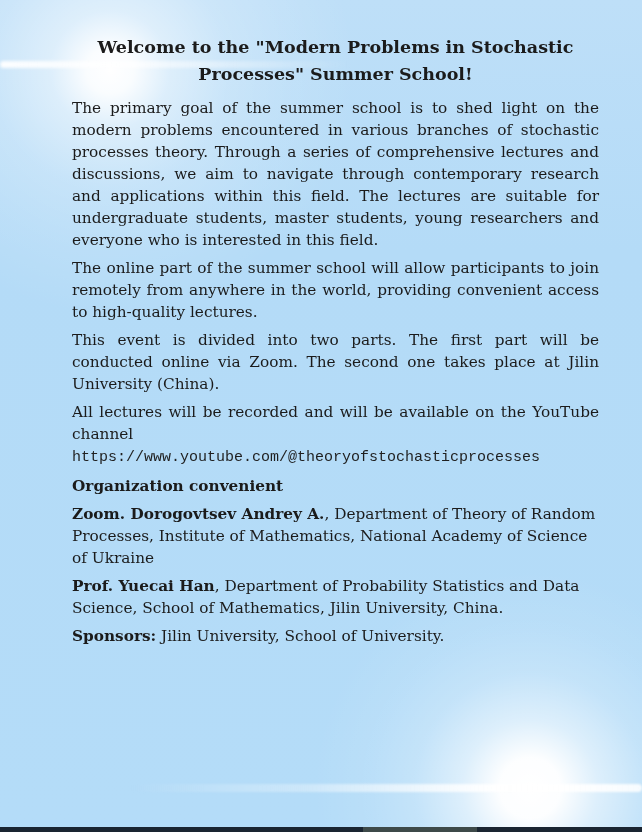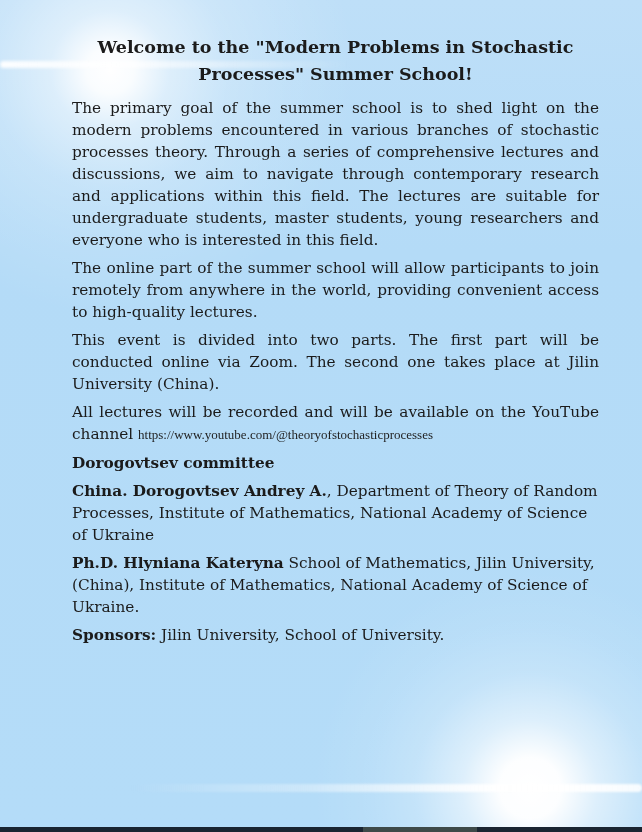--- a/index.html
+++ b/index.html
@@ -51,22 +51,22 @@
   }
   .title {
     text-align: center; font-weight: bold;
     font-size: 17.5px; line-height: 27px;
     margin: 0 0 9px 0;
   }
   p { margin: 4px 0 6px 0; }
   .just { text-align: justify; }
   .bold { font-weight: bold; }
   .url {
-    font-family: Liberation Serif, serif;
-    font-size: 13px; color: #1f1f1f;
+    font-family: Liberation Mono, monospace;
+    font-size: 15px; color: #1f1f1f;
   }
   
   .bottom-bar {
     position: absolute; left: 0; bottom: 0; width: 642px; height: 5px;
     background: #1a2531;
   }
   .bottom-bar-highlight {
     position: absolute; left: 363px; top: 0; width: 114px; height: 5px;
     background: #3e4a49;
   }
@@ -87,27 +87,27 @@
       <div>Welcome to the "Modern Problems in Stochastic</div>
       <div>Processes" Summer School!</div>
     </div>
 
     <p class="just">The primary goal of the summer school is to shed light on the modern problems encountered in various branches of stochastic processes theory. Through a series of comprehensive lectures and discussions, we aim to navigate through contemporary research and applications within this field. The lectures are suitable for undergraduate students, master students, young researchers and everyone who is interested in this field.</p>
     <p class="just">The online part of the summer school will allow participants to join remotely from anywhere in the world, providing convenient access to high-quality lectures.</p>
     <p class="just">This event is divided into two parts. The first part will be conducted online via Zoom. The second one takes place at Jilin University (China).</p>
 
     <p class="just"><span>All lectures will be recorded and will be available on the YouTube channel </span><span class="url">https://www.youtube.com/@theoryofstochasticprocesses</span></p>
 
-    <p class="bold">Dorogovtsev committee</p>
+    <p class="bold">Organization convenient</p>
 
-    <p><span class="bold">China. Dorogovtsev Andrey A.</span><span>, Department of Theory of Random Processes, Institute of Mathematics, National Academy of Science of Ukraine</span></p>
+    <p><span class="bold">Zoom. Dorogovtsev Andrey A.</span><span>, Department of Theory of Random Processes, Institute of Mathematics, National Academy of Science of Ukraine</span></p>
+
+    <p><span class="bold">Prof. Yuecai Han</span><span>, Department of Probability Statistics and Data Science, School of Mathematics, Jilin University, China.</span></p>
 
 
-
-    <p><span class="bold">Ph.D. Hlyniana Kateryna</span><span> School of Mathematics, Jilin University, (China), Institute of Mathematics, National Academy of Science of Ukraine.</span></p>
 
     <p><span class="bold">Sponsors:</span><span> Jilin University, School of University.</span></p>
 
   </div>
 
   <div class="bottom-bar">
     <div class="bottom-bar-highlight"></div>
   </div>
 
 </div>

